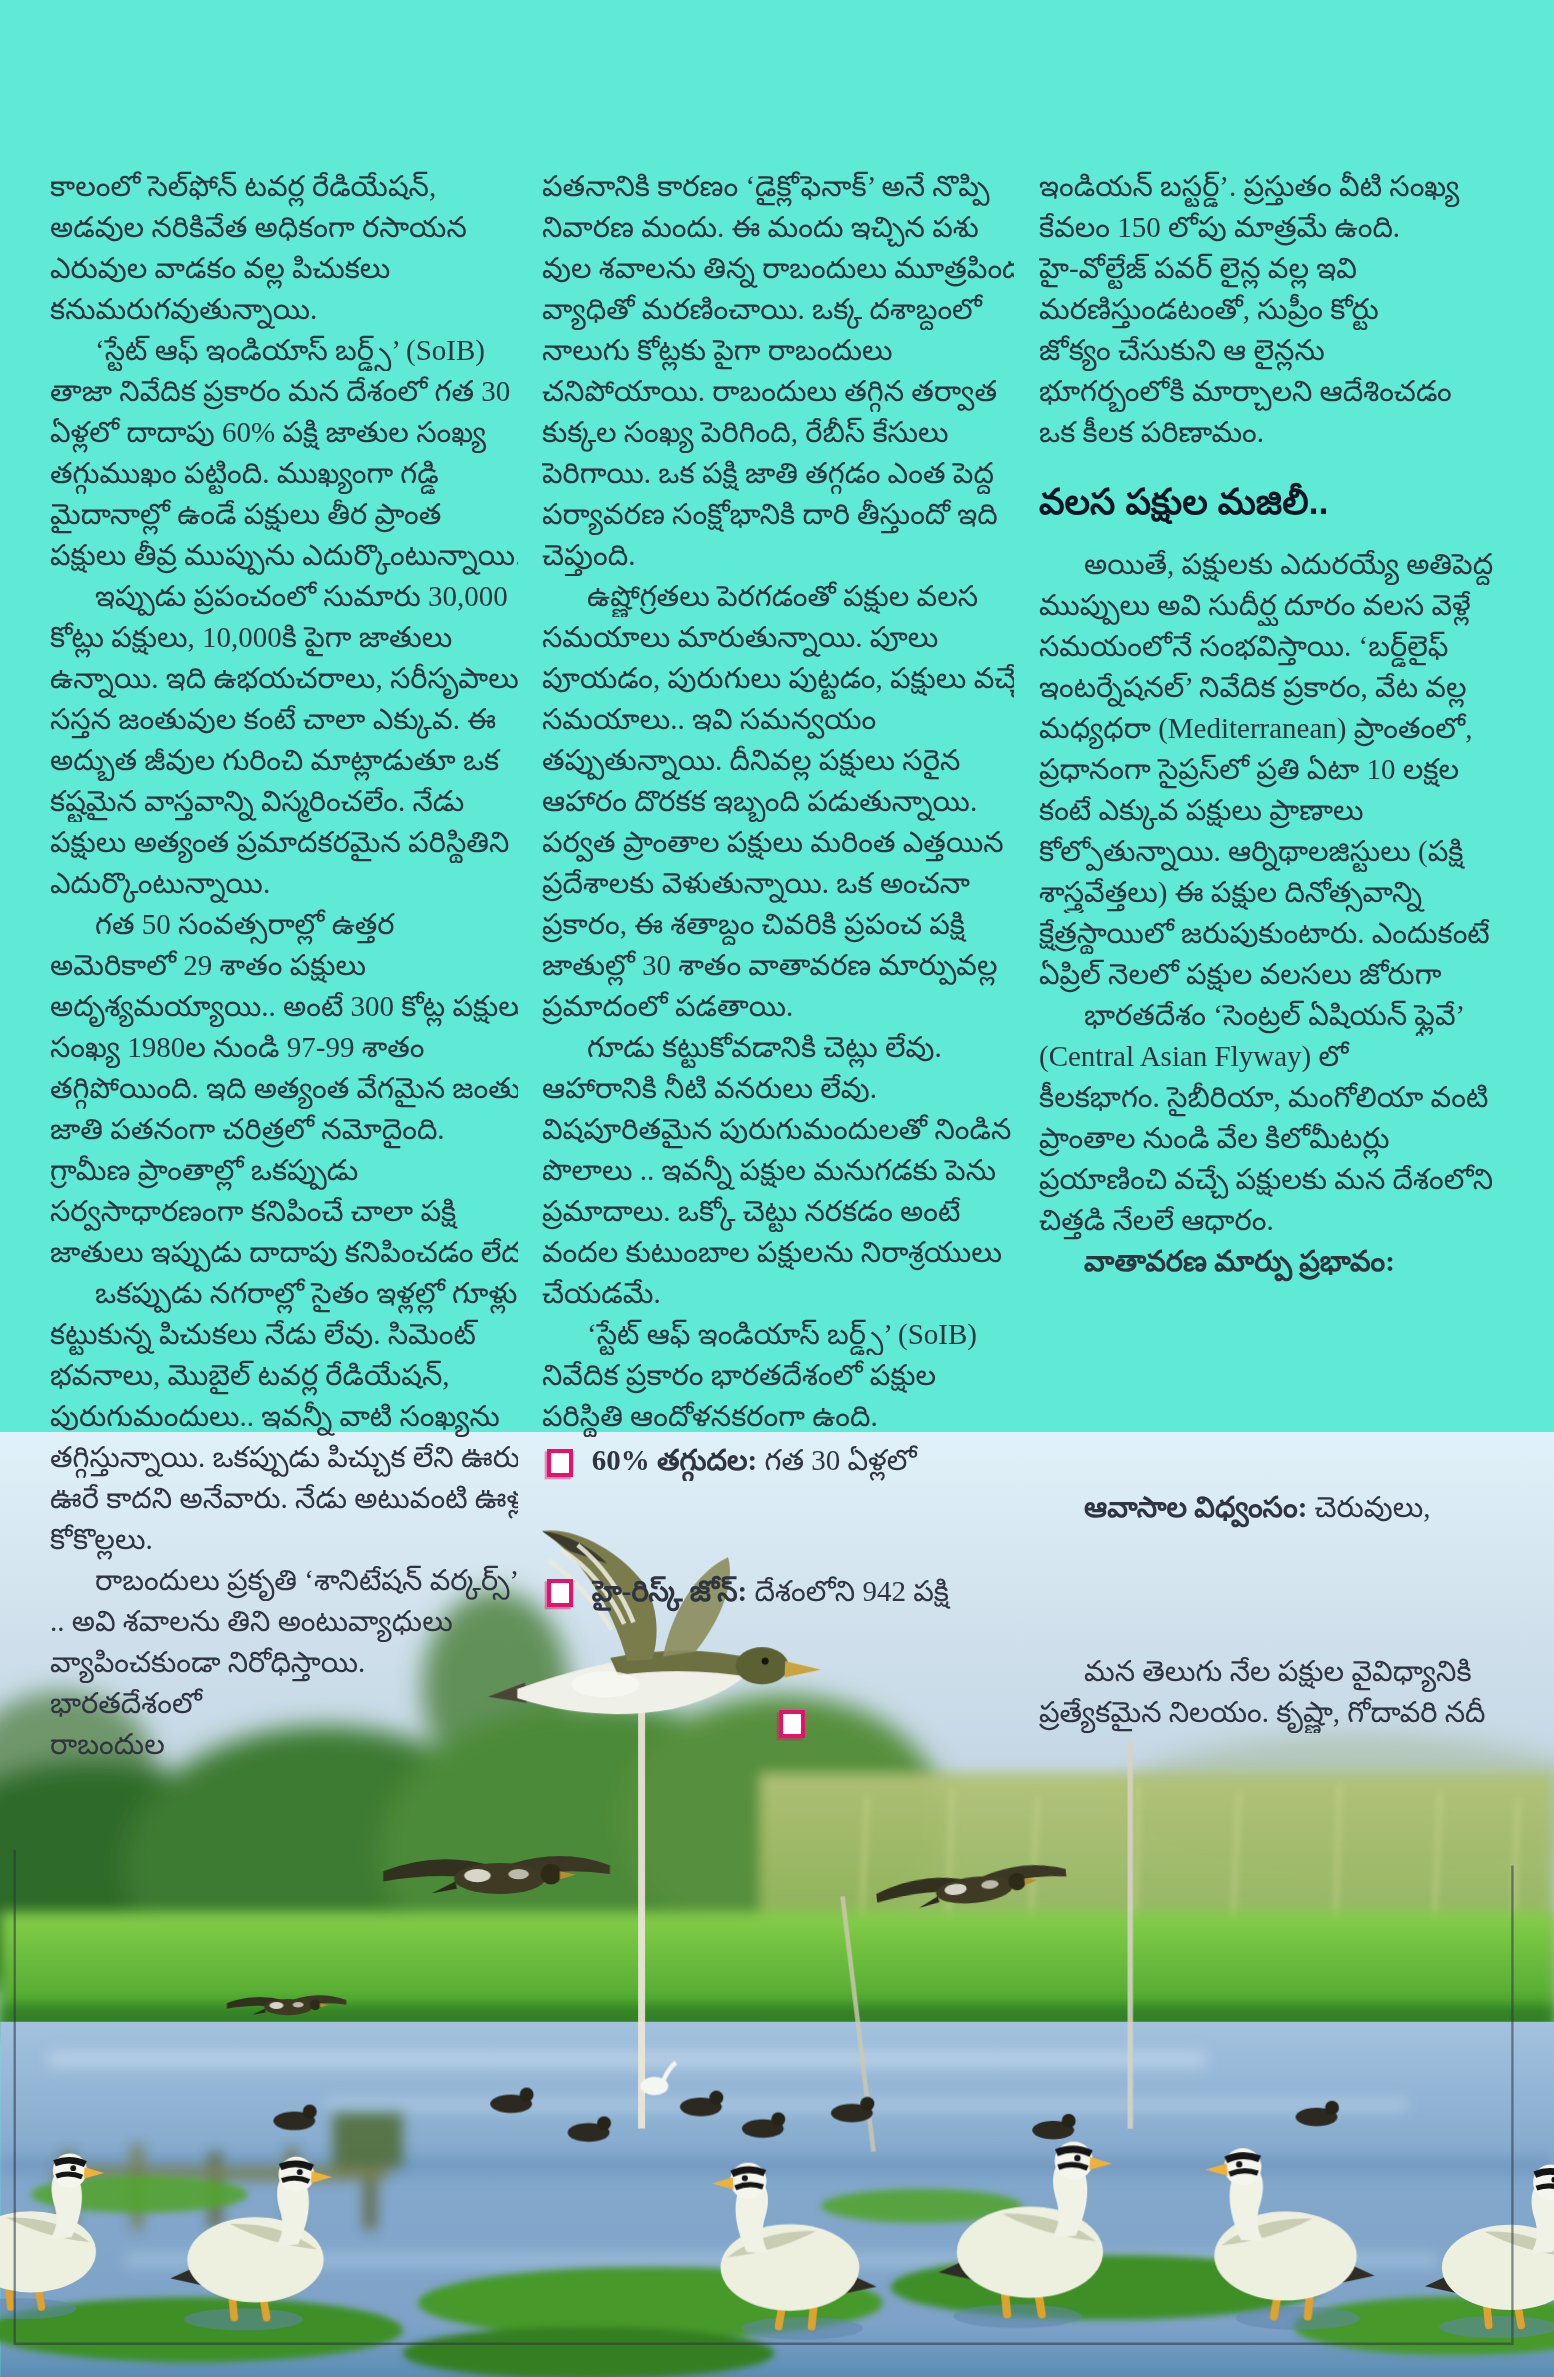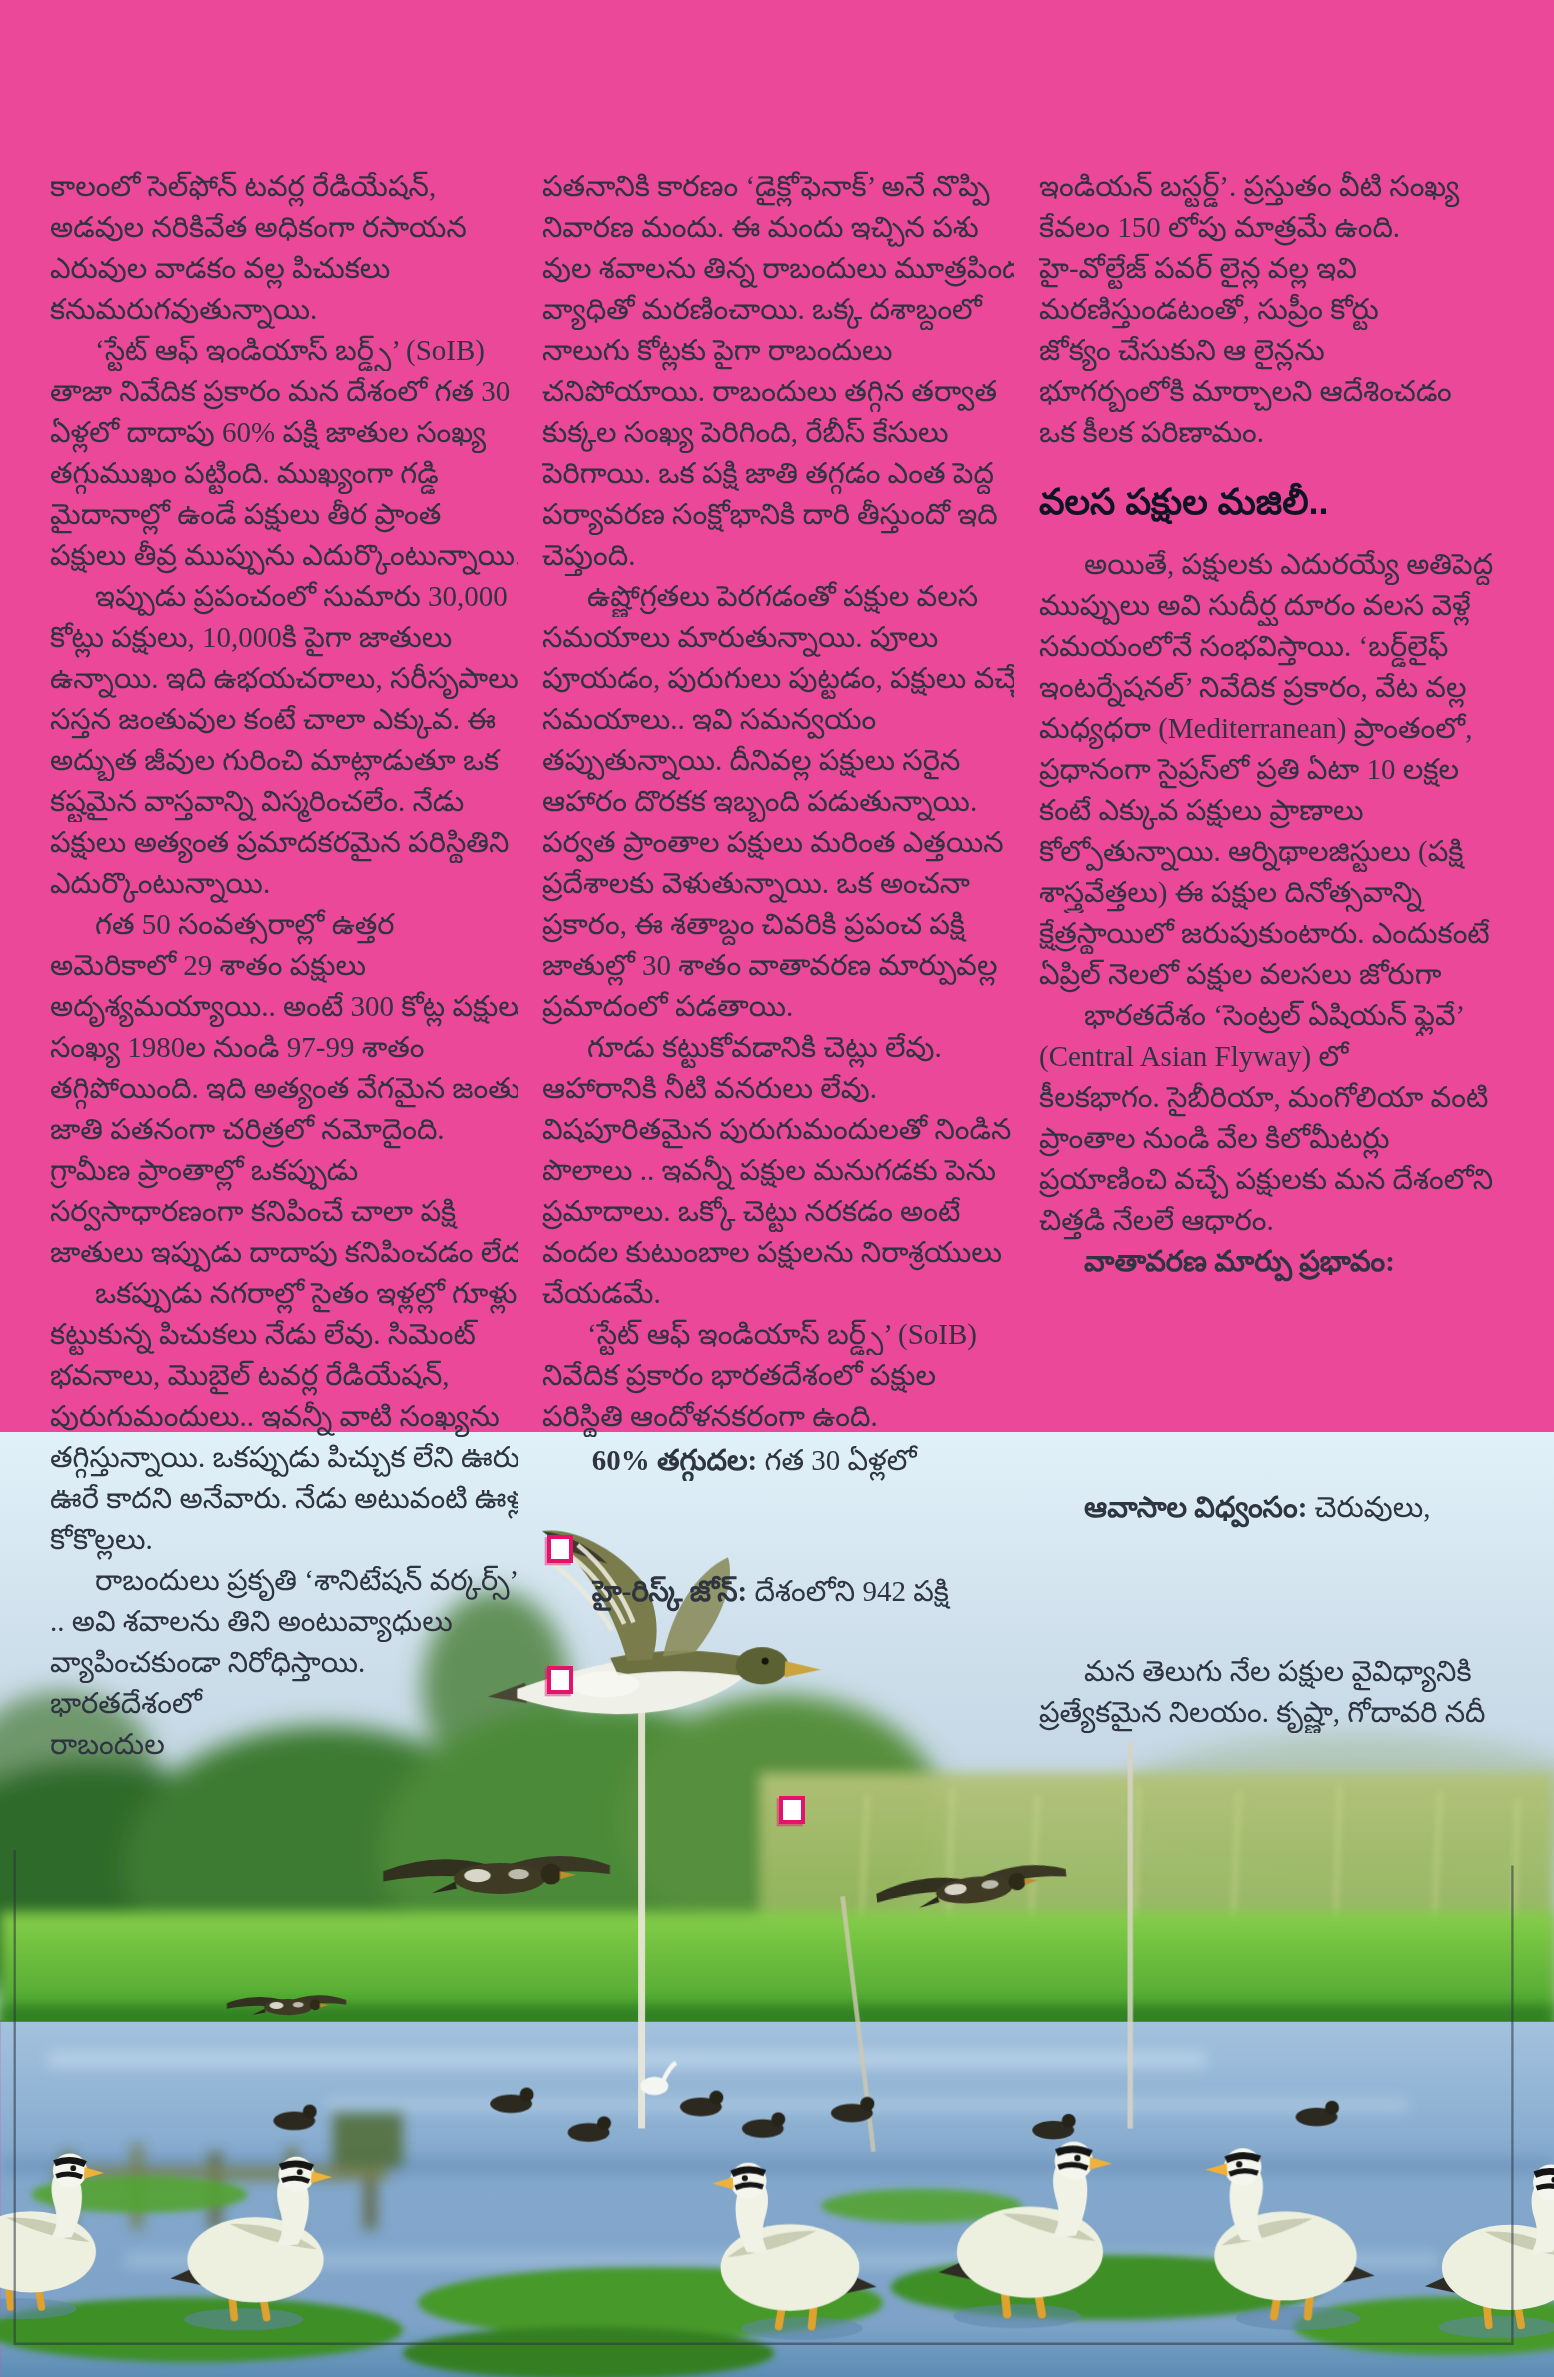--- a/index.html
+++ b/index.html
@@ -1,20 +1,20 @@
 <!DOCTYPE html>
 <html style="font-size:12.4px"><head>
 <meta charset="utf-8">
 <style>
   html,body{margin:0;padding:0;background:#9fb4c4;}
   .page{
     position:relative;
     width:1555px;height:2377px;
     margin:0 auto;
-    background:#ec4899;
+    background:#5eead4;
     overflow:hidden;
     font-family:"Liberation Serif","DejaVu Serif",serif;
     color:#2e3440;
   }
   .photo{
     position:absolute;left:0;top:1432px;width:1555px;height:945px;
   }
   .photo svg{display:block;width:100%;height:100%;}
   .columns{position:absolute;left:0;top:0;width:100%;height:100%;}
   .col{position:absolute;top:166px;}
@@ -25,21 +25,21 @@
     display:block;height:41px;line-height:41px;
     font-size:29px;white-space:nowrap;overflow:hidden;
   }
   .para{margin:0;}
   .para.indent .line:first-child{padding-left:45px;}
   .heading{margin:23px 0 17px 0;text-align:left;}
   .heading .line{
     height:51px;line-height:51px;font-size:36px;font-weight:bold;color:#0d1423;
     font-family:"Liberation Sans","DejaVu Sans",sans-serif;
   }
-  .bullet{display:flex;align-items:flex-end;margin:3.1px 0 7.7px 0;}
+  .bullet{display:flex;align-items:flex-start;margin:3.1px 0 7.7px 0;}
   .bullet .box{
     flex:0 0 auto;width:18.6px;height:20px;margin:8.5px 18.6px 0 4.6px;
     background:#ffffff;border:4.6px solid #e5126b;
     box-shadow:-2.3px 2.3px 0 rgba(229,18,107,.45);
   }
   .bullet .blines{flex:1 1 auto;min-width:0;}
   .bullet.offset{margin-left:232px;}
   .bullet.offset .blines{text-align:center;}
   .line b{font-weight:bold;}
 </style>

